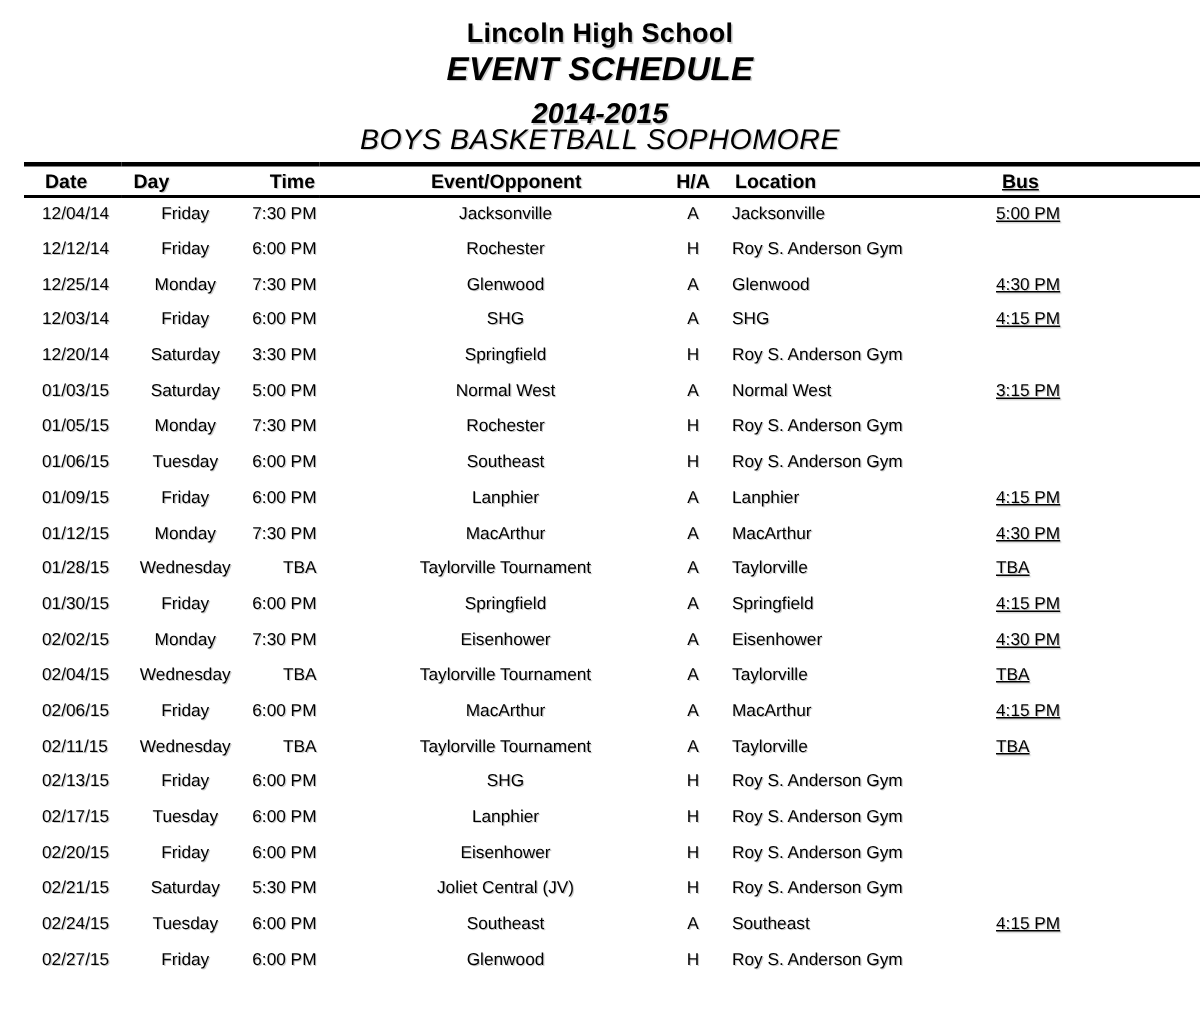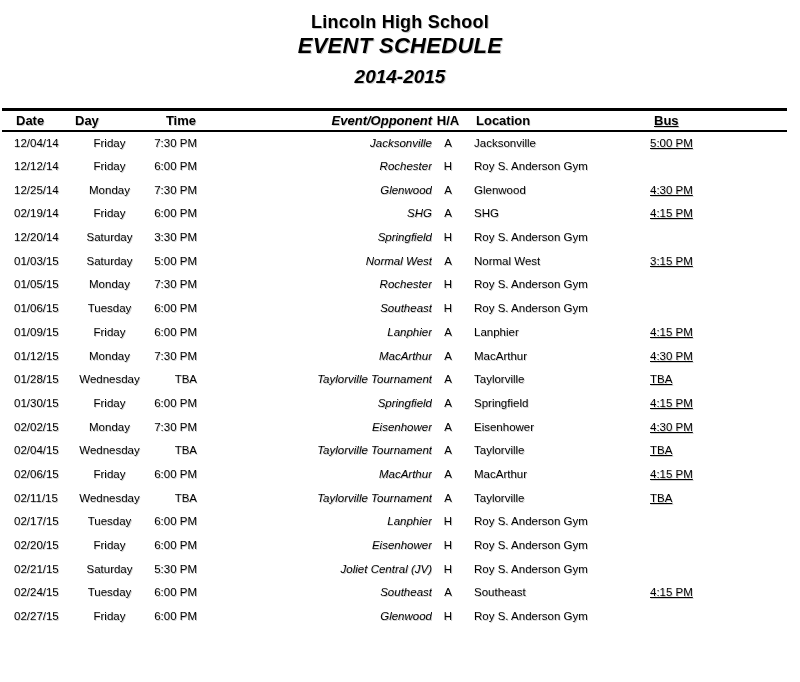--- a/index.html
+++ b/index.html
@@ -20,21 +20,21 @@
     padding-top: 11px;
     text-shadow: 1px 1px 0.5px rgba(0,0,0,0.22);
   }
   .school  { font-size: 18px; font-weight: bold; line-height: 22px; letter-spacing: 0.2px; }
   .doc-title { font-size: 22px; font-weight: bold; line-height: 25px; letter-spacing: 0.3px; font-style: italic; }
   .season  { margin-top: 11px; font-size: 19px; font-weight: bold; font-style: italic; line-height: 15px; }
   .team    { font-size: 19px; font-style: italic; line-height: 20px; letter-spacing: 0.4px; }
 
   table.schedule {
     position: absolute;
-    left: 2px; top: 108px;
+    left: 16px; top: 108px;
     width: 785px;
     border-collapse: collapse;
     table-layout: fixed;
     border-top: 3px solid #000000;
     text-shadow: 0.8px 0.9px 0.4px rgba(0,0,0,0.20);
   }
   thead th {
     border-bottom: 2px solid #000000;
     height: 21px;
     font-size: 13px;
@@ -50,40 +50,41 @@
     overflow: hidden;
   }
   .c-date     { text-align: left; }
   th.c-date   { padding-left: 14px; }
   td.c-date   { padding-left: 12px; }
   .c-day      { text-align: center; }
   th.c-day    { text-align: left; padding-left: 8px; }
   .c-time     { text-align: right; margin-top: 27px; }
   th.c-time   { padding-right: 3px; }
   td.c-time   { padding-right: 2px; }
-  .c-event    { text-align: right; font-style: italic; }
+  .c-event    { text-align: center; }
   th.c-event  { padding-left: 16px; }
   td.c-event  { padding-left: 15px; }
   .c-ha       { text-align: center; }
   .c-location { text-align: left; }
   th.c-location { padding-left: 12px; }
   td.c-location { padding-left: 10px; }
   .c-bus      { text-align: left; text-decoration: underline; }
   th.c-bus    { padding-left: 12px; }
   td.c-bus    { padding-left: 8px; }
 </style>
 </head>
 <body>
 
 <div class="page">
 
   <header class="titles">
     <div class="school">Lincoln High School</div>
     <div class="doc-title">EVENT SCHEDULE</div>
     <div class="season">2014-2015</div>
+    <div class="team">BOYS BASKETBALL SOPHOMORE</div>
   </header>
 
   <table class="schedule">
     <colgroup>
       <col style="width:65px">
         <col style="width:85px">
         <col style="width:47px">
       <col style="width:233px">
         <col style="width:32px">
         <col style="width:178px">
@@ -125,21 +126,21 @@
       <td class="c-date">12/25/14</td>
       <td class="c-day">Monday</td>
       <td class="c-time">7:30 PM</td>
       <td class="c-event">Glenwood</td>
       <td class="c-ha">A</td>
       <td class="c-location">Glenwood</td>
       <td class="c-bus">4:30 PM</td>
     </tr>
 
     <tr>
-      <td class="c-date">02/19/14</td>
+      <td class="c-date">12/03/14</td>
       <td class="c-day">Friday</td>
       <td class="c-time">6:00 PM</td>
       <td class="c-event">SHG</td>
       <td class="c-ha">A</td>
       <td class="c-location">SHG</td>
       <td class="c-bus">4:15 PM</td>
     </tr>
 
     <tr>
       <td class="c-date">12/20/14</td>
@@ -255,20 +256,29 @@
     <tr>
       <td class="c-date">02/11/15</td>
       <td class="c-day">Wednesday</td>
       <td class="c-time">TBA</td>
       <td class="c-event">Taylorville Tournament</td>
       <td class="c-ha">A</td>
       <td class="c-location">Taylorville</td>
       <td class="c-bus">TBA</td>
     </tr>
 
+    <tr>
+      <td class="c-date">02/13/15</td>
+      <td class="c-day">Friday</td>
+      <td class="c-time">6:00 PM</td>
+      <td class="c-event">SHG</td>
+      <td class="c-ha">H</td>
+      <td class="c-location">Roy S. Anderson Gym</td>
+      <td class="c-bus"></td>
+    </tr>
 
     <tr>
       <td class="c-date">02/17/15</td>
       <td class="c-day">Tuesday</td>
       <td class="c-time">6:00 PM</td>
       <td class="c-event">Lanphier</td>
       <td class="c-ha">H</td>
       <td class="c-location">Roy S. Anderson Gym</td>
       <td class="c-bus"></td>
     </tr>

